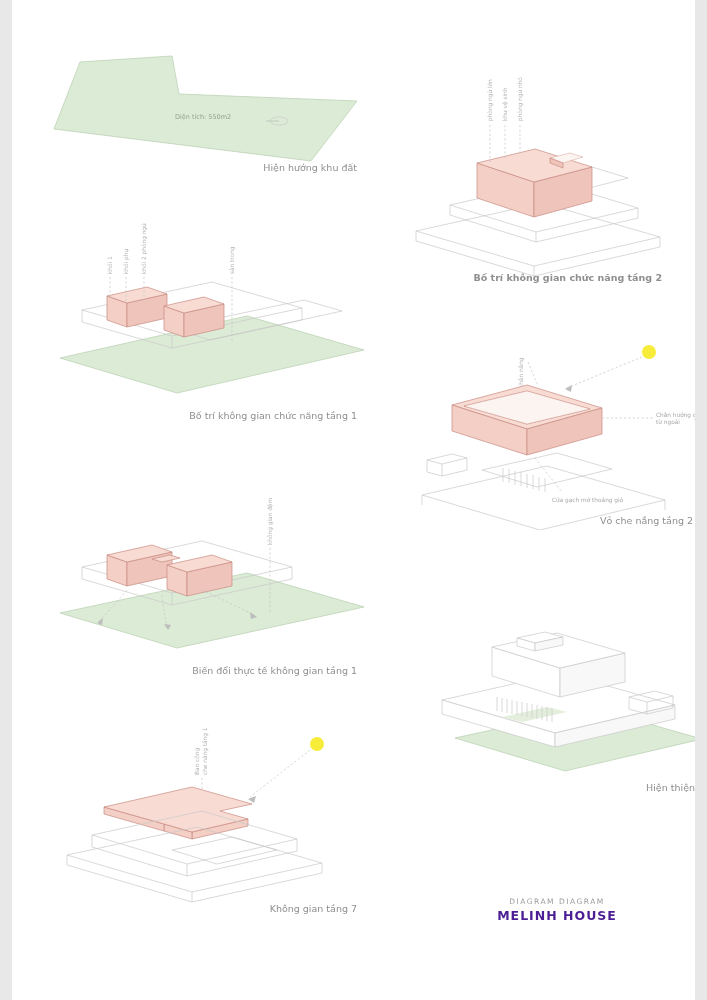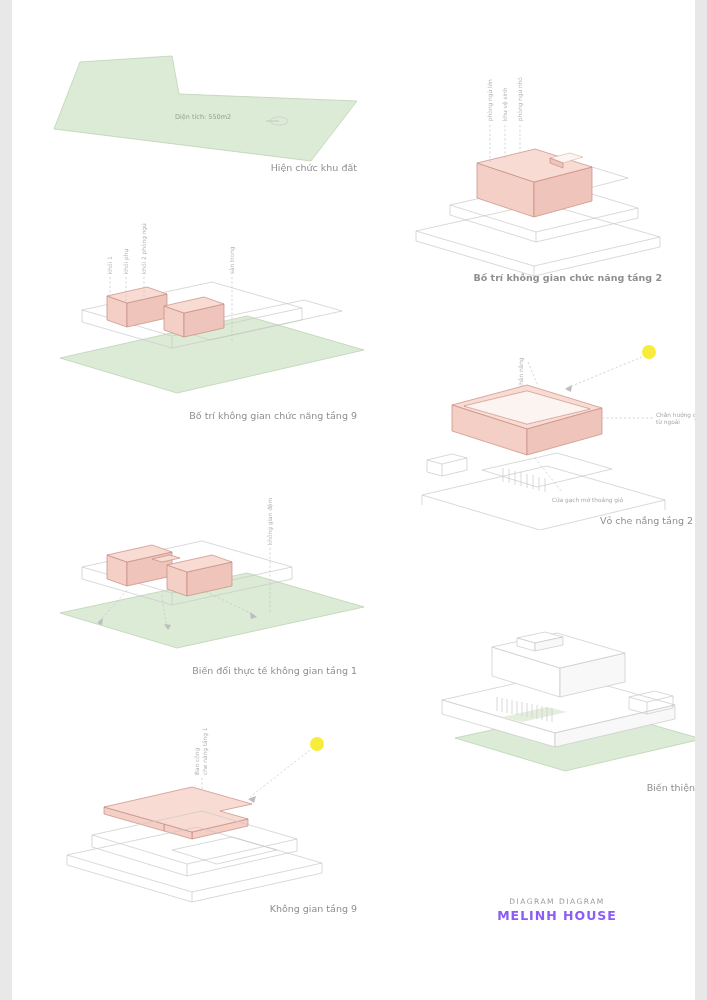--- a/index.html
+++ b/index.html
@@ -2,21 +2,21 @@
 <html><head>
 <meta charset="utf-8">
 <style>
   html,body{margin:0;padding:0;}
   body{background:#e8e8e8;font-family:"DejaVu Sans",sans-serif;}
   .page{position:relative;width:683px;height:1000px;background:#ffffff;margin:0 auto;overflow:hidden;}
   .diagram{position:absolute;}
   .caption{position:absolute;right:10px;font-size:9.5px;color:#8f8f8f;white-space:nowrap;}
   .footer{position:absolute;left:460px;top:897px;width:170px;text-align:center;}
   .footer .sub{font-size:7.5px;color:#9a9a9a;letter-spacing:1.5px;}
-  .footer .main{font-size:12.5px;font-weight:bold;color:#8b5cf6;letter-spacing:1px;margin-top:2px;}
+  .footer .main{font-size:12.5px;font-weight:bold;color:#4c1d95;letter-spacing:1px;margin-top:2px;}
   
   .wire{fill:none;stroke:#c8c8c8;stroke-width:0.7;}
   .wire-f{fill:#ffffff;stroke:#c8c8c8;stroke-width:0.7;}
   .wire-f2{fill:#f8f8f8;stroke:#c8c8c8;stroke-width:0.7;}
   .dash{fill:none;stroke:#c4c4c4;stroke-width:0.7;stroke-dasharray:2.2 2.2;}
   .pink-top{fill:#f8dcd4;stroke:#c98b81;stroke-width:0.7;}
   .pink-left{fill:#f3cfc6;stroke:#c98b81;stroke-width:0.7;}
   .pink-right{fill:#eec4bb;stroke:#c98b81;stroke-width:0.7;}
   .pink-hollow{fill:#f8dcd4;fill-rule:evenodd;stroke:#c98b81;stroke-width:0.7;}
   .pink-inner{fill:#fbf4f1;stroke:#c98b81;stroke-width:0.4;}
@@ -35,21 +35,21 @@
 
   <div class="diagram" style="left:35px;top:45px;width:320px;height:140px;">
     <svg width="320" height="140" viewBox="0 0 320 140">
       <polygon class="green" points="33,17 125,11 132,49 310,56 264,116 7,84"></polygon>
       <text class="area-lbl" x="128" y="74">Diện tích: 550m2</text>
       <g>
         <ellipse cx="232" cy="76" rx="9" ry="4" class="wire"></ellipse>
         <line x1="219" y1="76" x2="232" y2="76" stroke="#aab5aa" stroke-width="0.6"></line>
       </g>
     </svg>
-    <div class="caption" style="top:117px;">Hiện chức khu đất</div>
+    <div class="caption" style="top:117px;">Hiện hướng khu đất</div>
   </div>
 
   <div class="diagram" style="left:390px;top:55px;width:270px;height:230px;">
     <svg width="270" height="230" viewBox="0 0 270 230">
       <g>
         <polygon class="wire" points="14,176 140,148 258,182 132,211"></polygon>
         <line class="wire" x1="14" y1="176" x2="14" y2="186"></line>
         <line class="wire" x1="258" y1="182" x2="258" y2="192"></line>
         <line class="wire" x1="132" y1="211" x2="132" y2="221"></line>
         <polyline class="wire" points="14,186 132,221 258,192"></polyline>
@@ -104,21 +104,21 @@
         <line class="dash" x1="58" y1="67" x2="58" y2="88"></line>
         <line class="dash" x1="74" y1="67" x2="74" y2="92"></line>
         <line class="dash" x1="92" y1="67" x2="92" y2="90"></line>
         <line class="dash" x1="180" y1="67" x2="180" y2="132"></line>
       </g>
       <text class="lbl" x="60" y="64" transform="rotate(-90 60 64)">khối 1</text>
       <text class="lbl" x="76" y="64" transform="rotate(-90 76 64)">khối phụ</text>
       <text class="lbl" x="94" y="64" transform="rotate(-90 94 64)">khối 2 phòng ngủ</text>
       <text class="lbl" x="182" y="64" transform="rotate(-90 182 64)">sân trong</text>
     </svg>
-    <div class="caption" style="top:200px;">Bố trí không gian chức năng tầng 9</div>
+    <div class="caption" style="top:200px;">Bố trí không gian chức năng tầng 1</div>
   </div>
 
   <div class="diagram" style="left:385px;top:330px;width:310px;height:200px;text-align:center;">
     <svg width="310" height="200" viewBox="0 0 310 200">
       <circle class="sun" cx="252" cy="22" r="7"></circle>
       <g>
         <line class="dash" x1="245" y1="27" x2="170" y2="58"></line>
         <polygon class="head" points="168,59 175,55 174,62"></polygon>
       </g>
       <line class="dash" x1="131" y1="32" x2="141" y2="56"></line>
@@ -219,21 +219,21 @@
         <line class="wire" x1="135" y1="149" x2="135" y2="161"></line>
         <polyline class="wire" points="40,132 135,161 245,136"></polyline>
         <polygon class="wire" points="15,140 145,112 270,148 140,177"></polygon>
         <line class="wire" x1="15" y1="140" x2="15" y2="150"></line>
         <line class="wire" x1="270" y1="148" x2="270" y2="158"></line>
         <line class="wire" x1="140" y1="177" x2="140" y2="187"></line>
         <polyline class="wire" points="15,150 140,187 270,158"></polyline>
         <polygon class="wire" points="120,135 180,122 225,135 165,149"></polygon>
       </g>
     </svg>
-    <div class="caption" style="top:188px;">Không gian tầng 9</div>
+    <div class="caption" style="top:188px;">Không gian tầng 7</div>
   </div>
 
   <div class="diagram" style="left:385px;top:605px;width:310px;height:195px;">
     <svg width="310" height="195" viewBox="0 0 310 195">
       <polygon class="green" points="58,133 196,103 305,134 168,166"></polygon>
       <g>
         <polygon class="wire-f" points="45,95 165,68 278,100 158,128"></polygon>
         <polygon class="wire-f" points="45,95 158,128 158,142 45,109"></polygon>
         <polygon class="wire-f2" points="158,128 278,100 278,114 158,142"></polygon>
       </g>
@@ -261,21 +261,21 @@
         <line class="wire" x1="155" y1="103" x2="155" y2="117"></line>
       </g>
       <g>
         <polygon class="wire" points="232,92 258,86 276,91 250,97"></polygon>
         <line class="wire" x1="232" y1="92" x2="232" y2="104"></line>
         <line class="wire" x1="250" y1="97" x2="250" y2="109"></line>
         <line class="wire" x1="276" y1="91" x2="276" y2="103"></line>
         <polyline class="wire" points="232,104 250,109 276,103"></polyline>
       </g>
     </svg>
-    <div class="caption" style="top:177px;right:12px;">Biến thiện</div>
+    <div class="caption" style="top:177px;right:12px;">Hiện thiện</div>
   </div>
 
   <div class="footer">
     <div class="sub">DIAGRAM DIAGRAM</div>
     <div class="main">MELINH HOUSE</div>
   </div>
 
 </div>
 
 </body></html>

